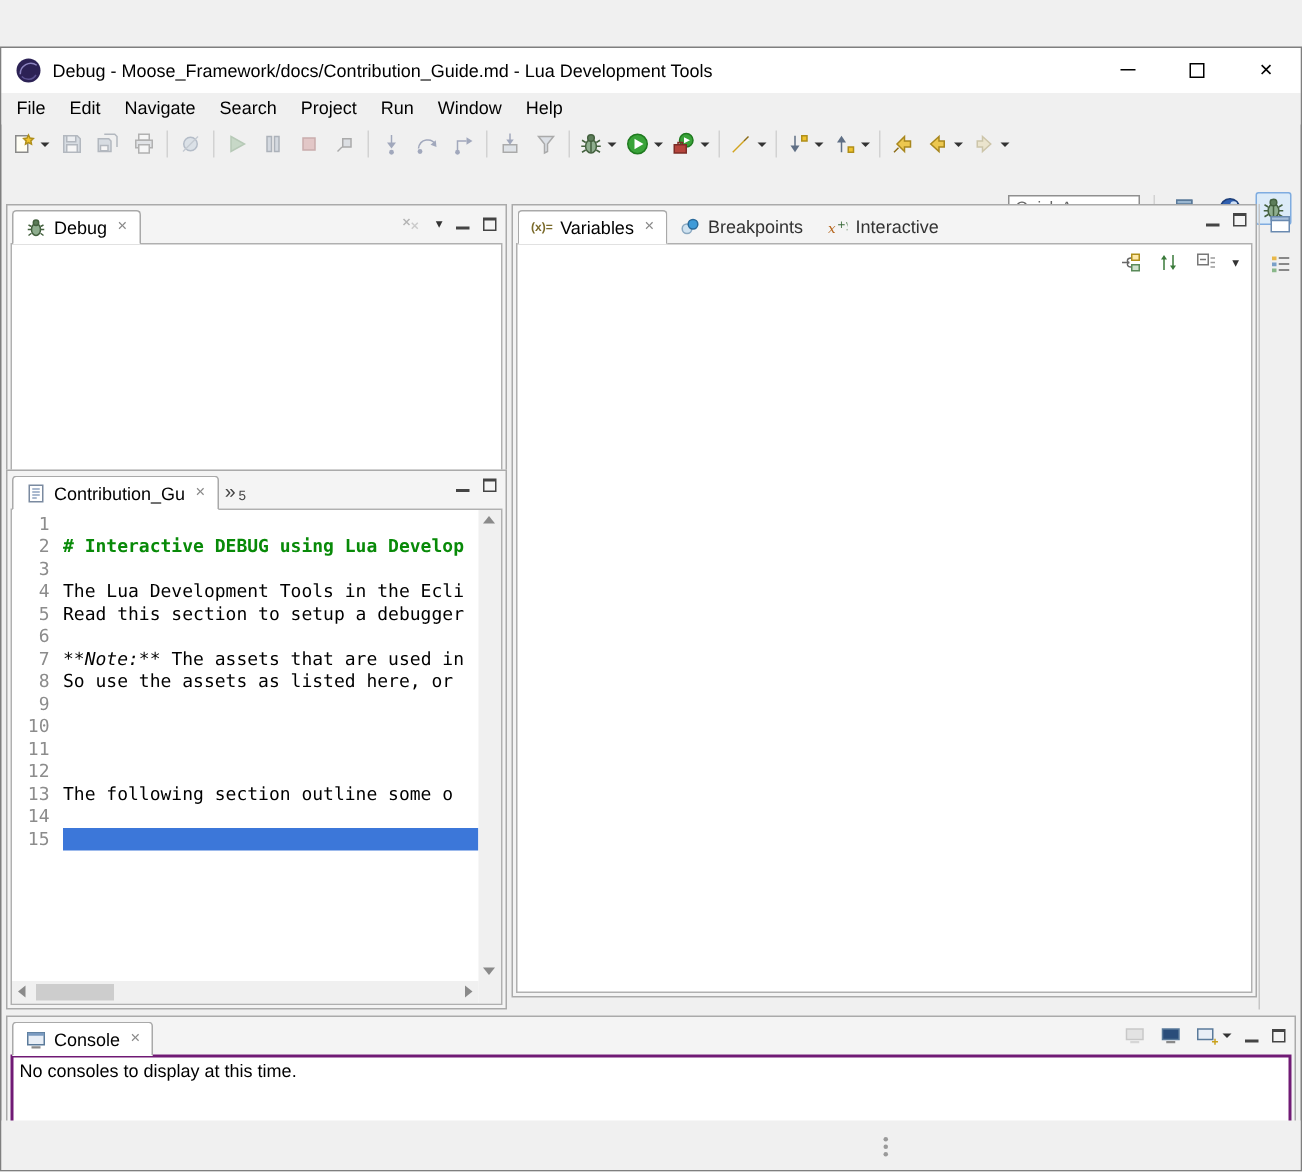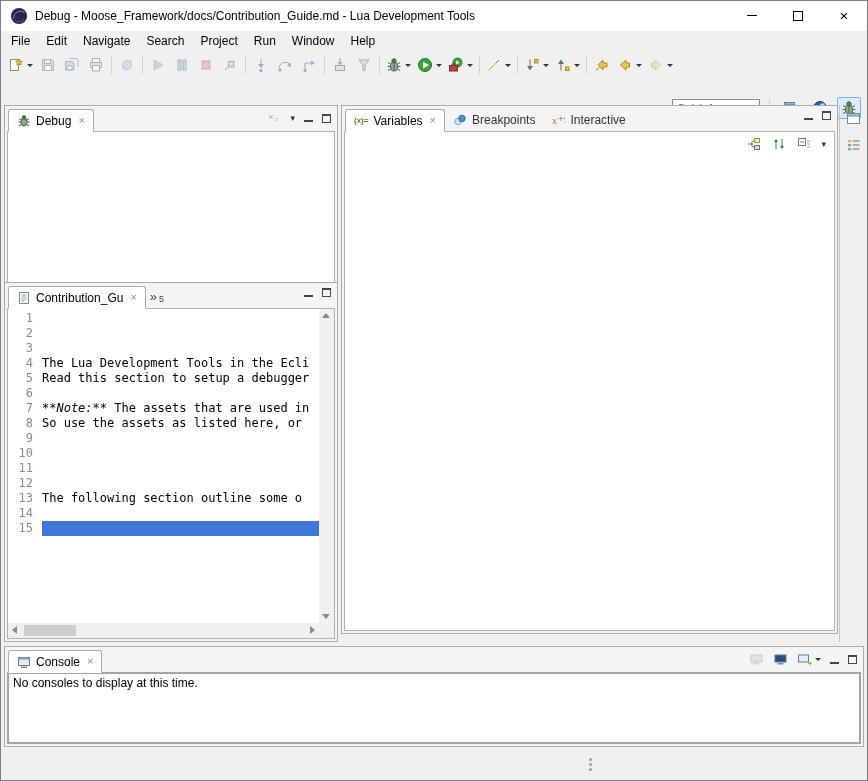--- a/index.html
+++ b/index.html
@@ -1,18 +1,18 @@
 <!DOCTYPE html>
 <html><head>
 <meta charset="utf-8">
 <style>
   * { box-sizing: border-box; margin: 0; padding: 0; }
   html,body { width:868px; height:781px; overflow:hidden; }
   body { font-family:"Liberation Sans", sans-serif; background:#f0f0f0; position:relative; }
-  #app { position:absolute; inset:0; border:1px solid #7f7f7f; background:#f0f0f0; }
+  #app { position:absolute; inset:0; border:1px solid #7f7f7f; background:#f0f0f0;margin-top:31px; }
 
   
   .titlebar { position:absolute; left:0; top:0; width:100%; height:30px; background:#fff; display:flex; align-items:center; }
   .app-icon { margin:0 7px 0 9px; display:flex; }
   .title-text { font-size:12px; color:#000; white-space:nowrap; }
   .win-btn { position:absolute; top:0; width:46px; height:29px; display:flex; align-items:center; justify-content:center; }
   .win-btn.min { right:92px; } .win-btn.max { right:46px; } .win-btn.close { right:0; font-size:15px; color:#000; }
   .icon-winmin { width:10px; height:1px; background:#000; display:block; }
   .icon-winmax { width:10px; height:10px; border:1px solid #000; display:block; }
 
@@ -71,21 +71,21 @@
 
   
   .rp-content { }
   .rp-tools { position:absolute; top:4px; right:8px; display:flex; align-items:center; gap:9px; }
 
   
   .strip { position:absolute; left:838px; top:104px; width:28px; height:537px; border-left:1px solid #c6c6c6; }
   .strip-btn { width:24px; height:22px; margin:3px auto 4px; display:flex; align-items:center; justify-content:center; }
 
   
-  .console-content { position:absolute; left:2px; right:2px; top:25px; bottom:2px; background:#fff; border:2px solid #a3a3a3; font-size:12px; color:#000; padding:2px 4px; }
+  .console-content { position:absolute; left:2px; right:2px; top:25px; bottom:2px; background:#fff; border:2px solid #701a75; font-size:12px; color:#000; padding:2px 4px; }
 
   
   .statusbar { position:absolute; left:0; right:0; bottom:0; height:33px; background:#f0f0f0; }
   .grip { position:absolute; left:588px; top:16px; width:3px; height:3px; border-radius:50%; background:#9a9a9a; box-shadow:0 5px 0 #9a9a9a, 0 -5px 0 #9a9a9a; }
 
   .vtab-icon { font-size:8px; font-weight:bold; color:#7a6a2a; letter-spacing:0; }
   svg { display:block; }
   svg path, svg line, svg circle, svg rect, svg ellipse { stroke-width:1; }
 </style>
 </head>
@@ -386,20 +386,21 @@
       </span>
     </div>
     <div class="view-content editor-content">
       <div class="ed-body">
         <div class="ed-line">
             <span class="ed-ln">1</span>
             <span class="ed-code"></span>
           </div>
         <div class="ed-line heading">
             <span class="ed-ln">2</span>
+            <span class="ed-code"># Interactive DEBUG using Lua Develop</span>
           </div>
         <div class="ed-line">
             <span class="ed-ln">3</span>
             <span class="ed-code"></span>
           </div>
         <div class="ed-line">
             <span class="ed-ln">4</span>
             <span class="ed-code">The Lua Development Tools in the Ecli</span>
           </div>
         <div class="ed-line">

